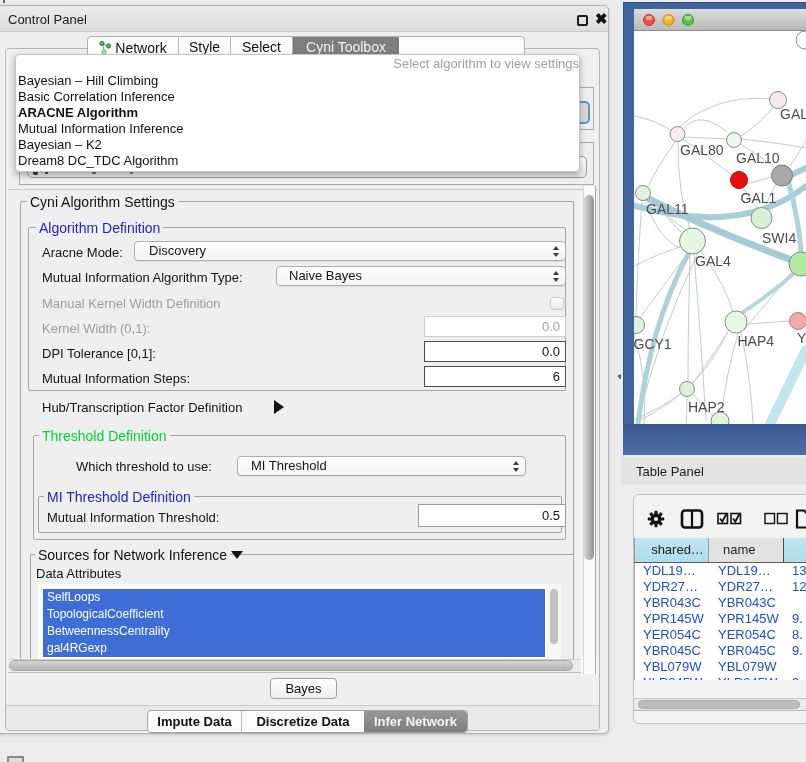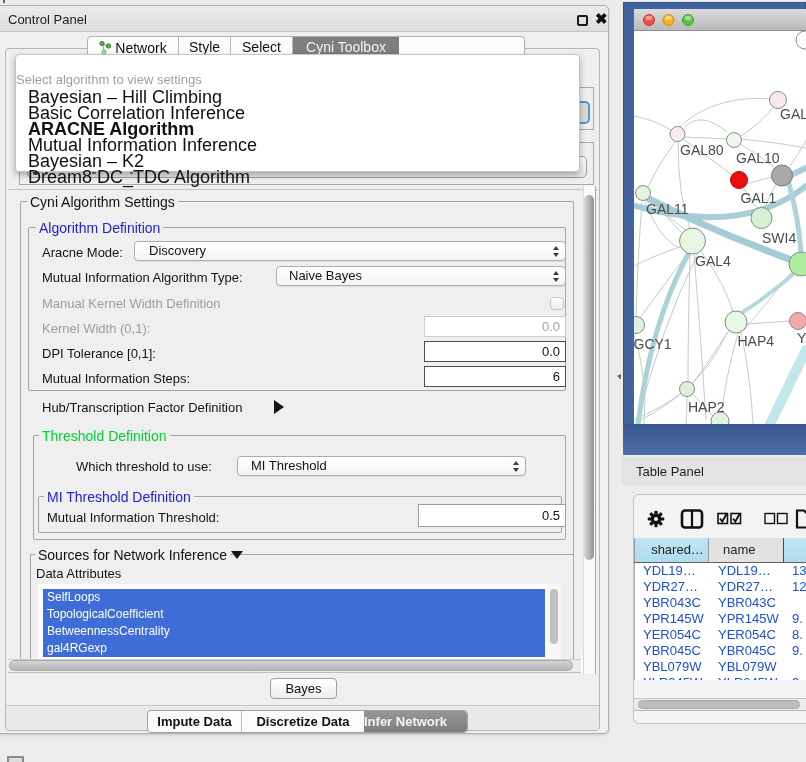--- a/index.html
+++ b/index.html
@@ -104,26 +104,26 @@
 <div class="a" style="left:9px;top:660px;width:564px;height:11px;border-radius:5.5px;background:linear-gradient(#d4d4d4,#b5b5b5);border:1px solid #a8a8a8"></div>
 
 <div class="a" style="left:583px;top:186px;width:13px;height:488px;background:#fafafa;border-left:1px solid #d8d8d8;border-right:1px solid #a6a6a6"></div>
 <div class="a" style="left:584px;top:195px;width:9.5px;height:365px;border-radius:5px;background:linear-gradient(90deg,#d8d8d8,#939393)"></div>
 
 <div class="a" style="left:270px;top:678px;width:67px;height:21px;background:linear-gradient(#ffffff,#ededed);border:1px solid #9f9f9f;border-radius:4px;text-align:center;line-height:19px;font-size:13px">Bayes</div>
 
 <div class="a" style="left:147px;top:710px;width:321px;height:23px;border:1px solid #a2a2a2;border-radius:4px;background:#fbfbfb;display:flex;font-weight:bold;font-size:13px">
   <div style="width:94px;text-align:center;line-height:21px;border-right:1px solid #bdbdbd">Impute Data</div>
   <div style="width:122px;text-align:center;line-height:21px">Discretize Data</div>
-  <div style="flex:1;text-align:left;line-height:21px;background:linear-gradient(#979797,#7e7e7e);color:#f4f4f4;border-radius:0 4px 4px 0">Infer Network</div>
+  <div style="flex:1;text-align:center;line-height:21px;background:linear-gradient(#979797,#7e7e7e);color:#f4f4f4;border-radius:0 4px 4px 0">Infer Network</div>
 </div>
 
 <div class="a" style="left:15px;top:54px;width:565px;height:118px;background:#fff;border:1px solid #c6c6c6;border-radius:4px;box-shadow:0 3px 6px rgba(0,0,0,.3);z-index:20">
-  <div style="text-align:left;color:#a0a0a0;font-size:13px;margin-top:16px;line-height:16px;padding-top:1px">Select algorithm to view settings</div>
-  <div style="font-size:18px;line-height:16px;padding-left:12px;margin-top:1px">
+  <div style="text-align:right;color:#a0a0a0;font-size:13px;margin-top:0;line-height:16px;padding-top:1px">Select algorithm to view settings</div>
+  <div style="font-size:13px;line-height:16px;padding-left:2px;margin-top:1px">
     Bayesian – Hill Climbing<br>
     Basic Correlation Inference<br>
     <b>ARACNE Algorithm</b><br>
     Mutual Information Inference<br>
     Bayesian – K2<br>
     Dream8 DC_TDC Algorithm
   </div>
 </div>
 
 <div class="a" style="left:617px;top:374px;width:0;height:0;border-right:4px solid #5a5a5a;border-top:2px solid transparent;border-bottom:3px solid transparent"></div>

